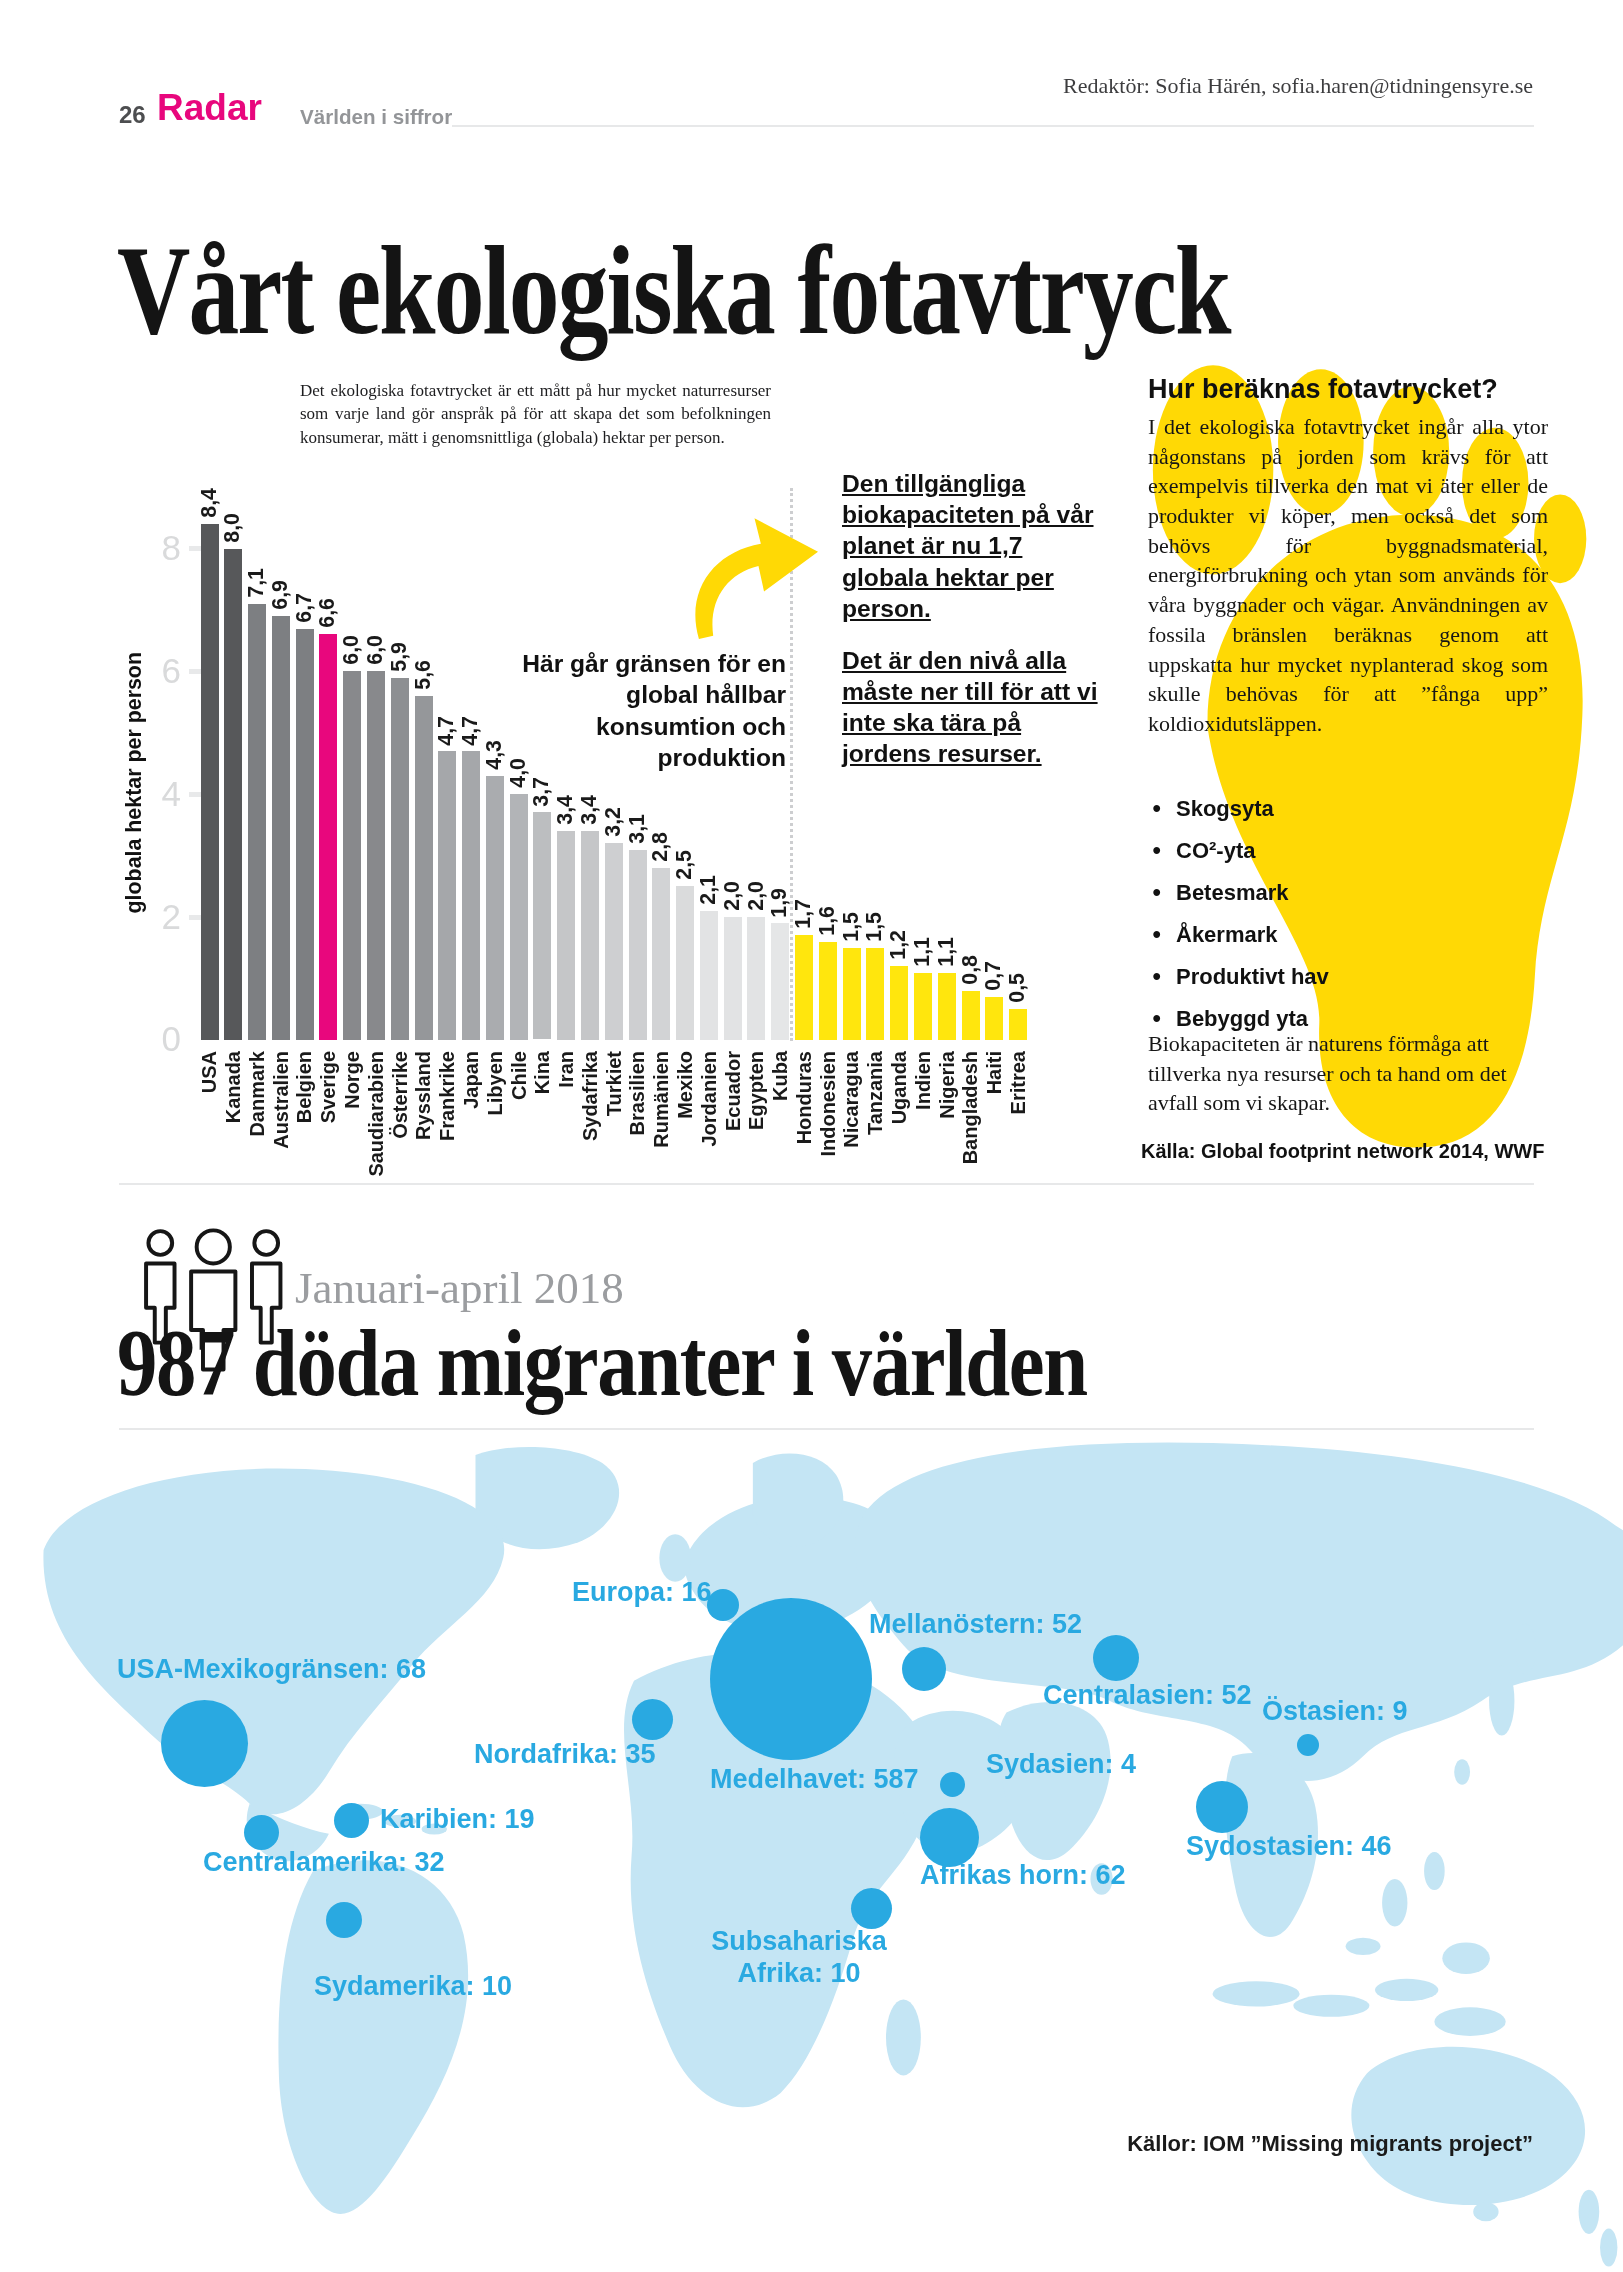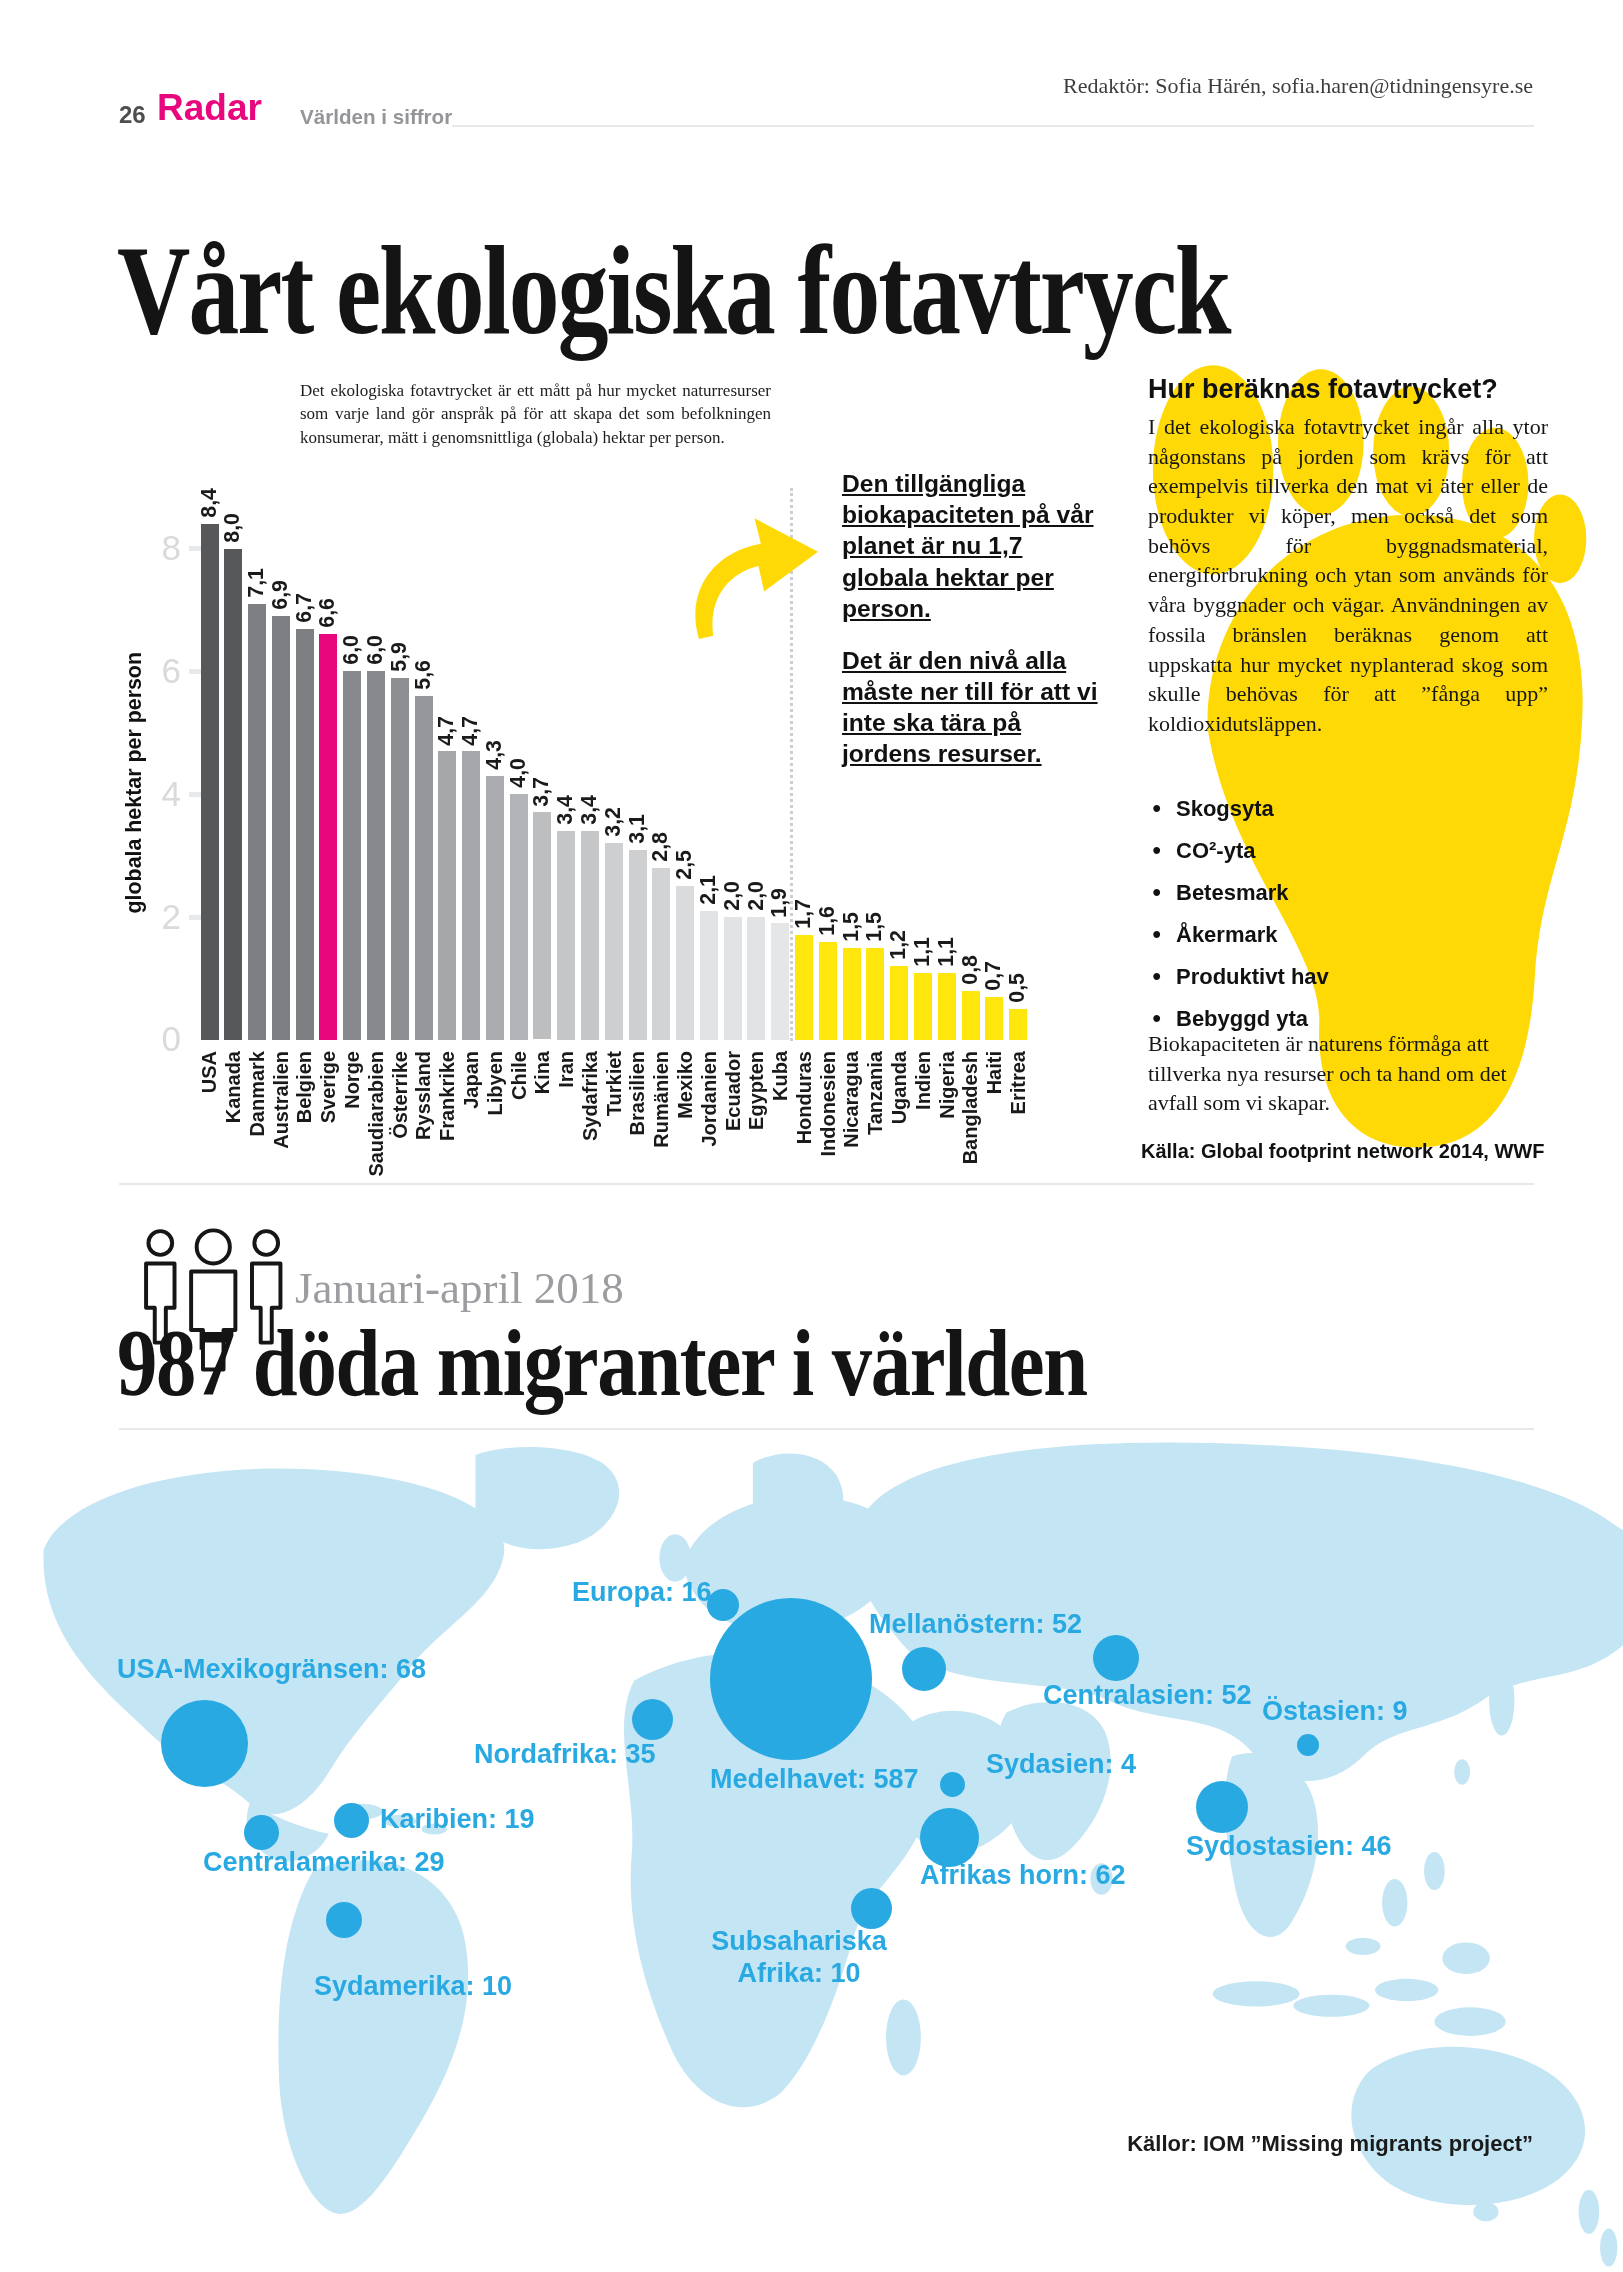--- a/index.html
+++ b/index.html
@@ -216,20 +216,21 @@
       <div class="ytick" style="top: 528px;">8</div>
       <div class="ydash" style="top: 546px;"></div>
     </div>
   <div class="abs vtext ylab">globala hektar per person</div>
   <div class="abs dotline"></div>
 
   <svg class="abs" style="left:675px; top:512px;" width="159" height="131" viewBox="0 0 200 165">
     <path d="M30 160 C 12 98 50 50 108 40 L 100 8 L 180 50 L 112 100 L 105 68 C 64 78 42 112 48 156 Z" fill="#ffd905"></path>
   </svg>
 
+  <div class="abs limit-note">Här går gränsen för en global hållbar konsumtion och produktion</div>
 
   <div class="abs biocap">
     <p>Den tillgängliga biokapaciteten på vår planet är nu 1,7 globala hektar per person.</p>
     <p>Det är den nivå alla måste ner till för att vi inte ska tära på jordens resurser.</p>
   </div>
 
   <div class="abs sb-title">Hur beräknas fotavtrycket?</div>
   <div class="abs sb-body">I det ekologiska fotavtrycket ingår alla ytor någonstans på jorden som krävs för att exempelvis tillverka den mat vi äter eller de produkter vi köper, men också det som behövs för byggnadsmaterial, energiförbrukning och ytan som används för våra byggnader och vägar. Användningen av fossila bränslen beräknas genom att uppskatta hur mycket nyplanterad skog som skulle behövas för att ”fånga upp” koldioxidutsläppen.</div>
   <ul class="abs sb-bullets" id="bullet-list">
       <li>Skogsyta</li>
@@ -294,21 +295,21 @@
       <ellipse cx="2030" cy="1020" rx="11" ry="24"></ellipse>
     </g>
   </svg>
 
   <div id="map-layer">
       <div class="bubble" style="left: 161px; top: 1700px; width: 87px; height: 87px;"></div>
       <div class="map-label" style="left: 117px; top: 1654px;">USA-Mexikogränsen: 68</div>
       <div class="bubble" style="left: 334px; top: 1803px; width: 35px; height: 35px;"></div>
       <div class="map-label" style="left: 380px; top: 1804px;">Karibien: 19</div>
       <div class="bubble" style="left: 244px; top: 1815px; width: 35px; height: 35px;"></div>
-      <div class="map-label" style="left: 203px; top: 1847px;">Centralamerika: 29</div>
+      <div class="map-label" style="left: 203px; top: 1847px;">Centralamerika: 32</div>
       <div class="bubble" style="left: 326px; top: 1902px; width: 36px; height: 36px;"></div>
       <div class="map-label" style="left: 314px; top: 1944px; margin-top: 27px;">Sydamerika: 10</div>
       <div class="bubble" style="left: 707px; top: 1589px; width: 32px; height: 32px;"></div>
       <div class="map-label" style="left: 572px; top: 1577px;">Europa: 16</div>
       <div class="bubble" style="left: 632px; top: 1699px; width: 41px; height: 41px;"></div>
       <div class="map-label" style="left: 474px; top: 1739px;">Nordafrika: 35</div>
       <div class="bubble" style="left: 710px; top: 1598px; width: 162px; height: 162px;"></div>
       <div class="map-label" style="left: 710px; top: 1764px;">Medelhavet: 587</div>
       <div class="bubble" style="left: 902px; top: 1647px; width: 44px; height: 44px;"></div>
       <div class="map-label" style="left: 869px; top: 1609px;">Mellanöstern: 52</div>

